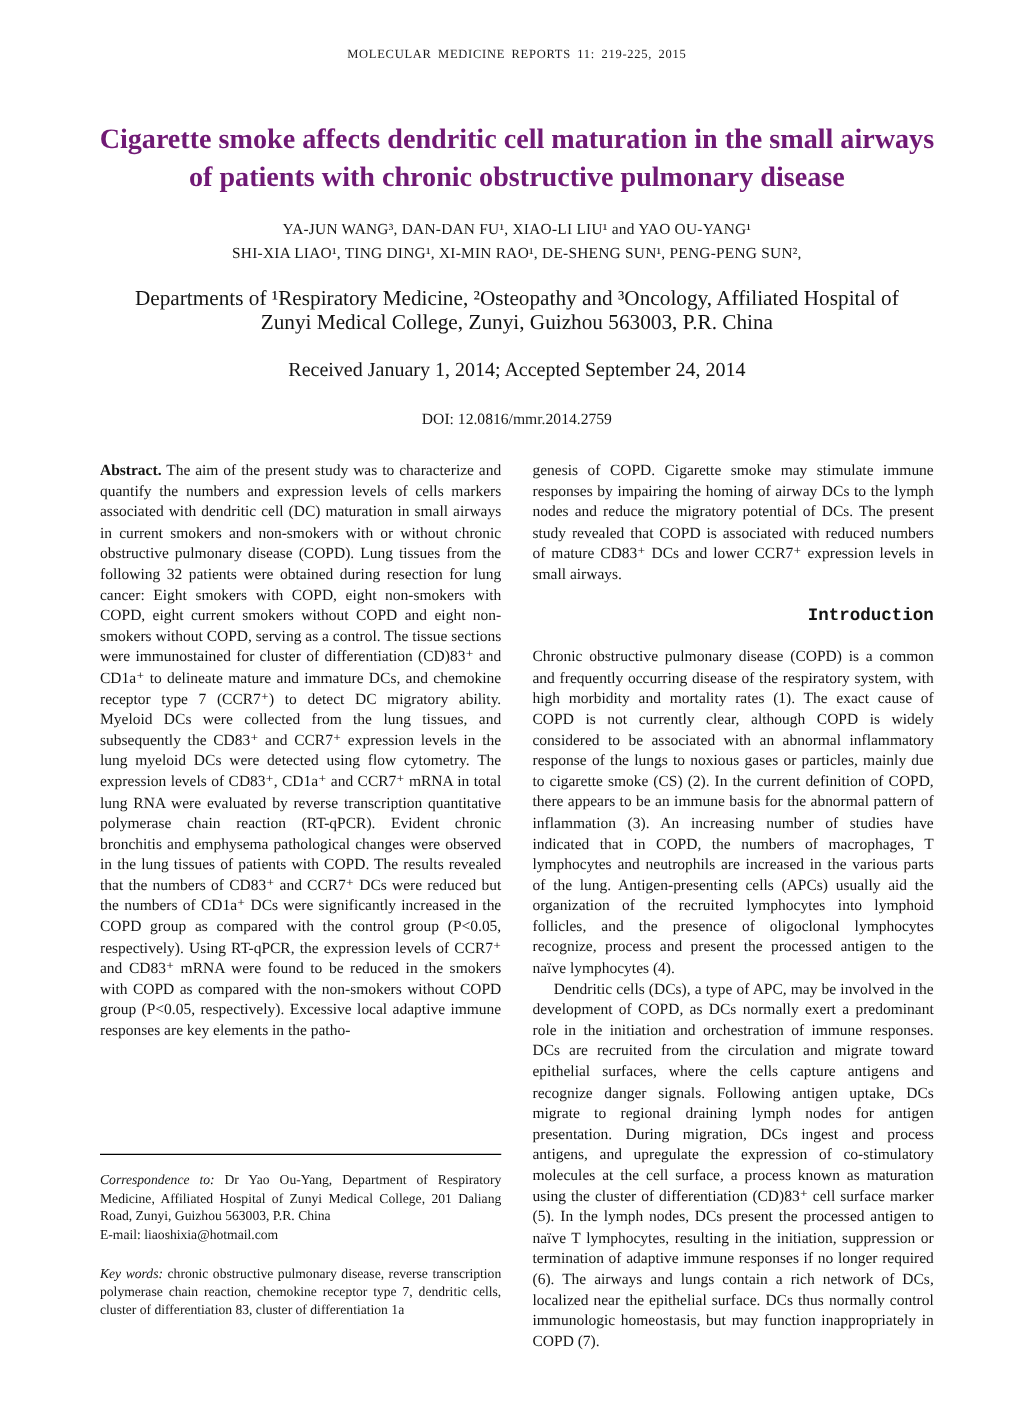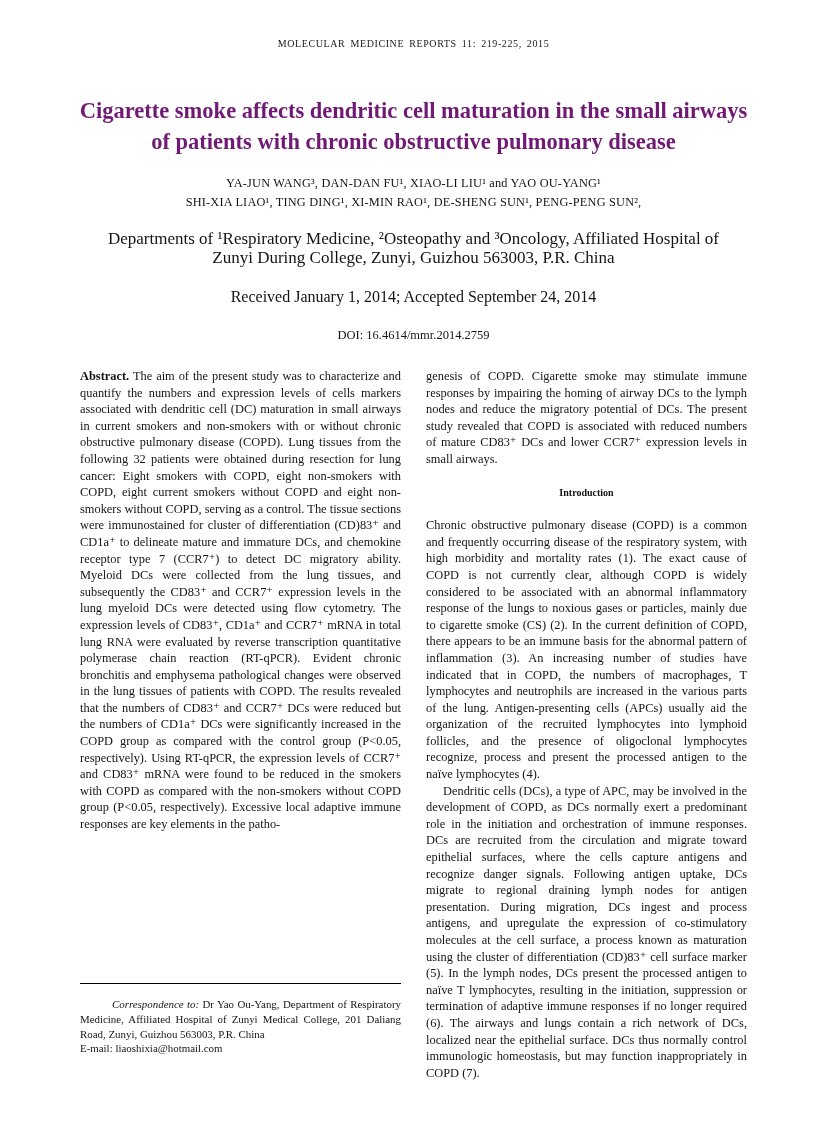--- a/index.html
+++ b/index.html
@@ -67,26 +67,27 @@
     text-align: justify;
   }
   .column.left {
     height: 688px;
     display: flex;
     flex-direction: column;
   }
   .body-par { margin: 0; }
   .body-par.indent { text-indent: 17px; }
   .bold { font-weight: bold; }
-  .italic { font-style: italic; margin-left: 32px; }
+  .italic { font-style: italic; }
   .section-heading {
-    font-size: 10px;
+    font-size: 14px;
     font-weight: bold;
     margin: 17px 0 16px 0;
-    text-align: center;
+    text-align: right;
+    font-family: Liberation Mono, monospace;
   }
   .spacer { flex: 1 1 auto; min-height: 18px; }
   .footnotes {
     font-size: 10.9px;
     line-height: 14.7px;
   }
   .footnote-rule {
     border: none;
     border-top: 1.5px solid #000000;
     width: 100%;
@@ -104,41 +105,42 @@
 
   <h1 class="paper-title">Cigarette smoke affects dendritic cell maturation in the small airways of patients with chronic obstructive pulmonary disease</h1>
 
   <div class="authors">
     <div>YA-JUN WANG³,  DAN-DAN FU¹,  XIAO-LI LIU¹  and  YAO OU-YANG¹</div>
     <div>SHI-XIA LIAO¹,  TING DING¹,  XI-MIN RAO¹,  DE-SHENG SUN¹,  PENG-PENG SUN²,</div>
   </div>
 
   <div class="affiliations">
     <div>Departments of ¹Respiratory Medicine, ²Osteopathy and ³Oncology, Affiliated Hospital of</div>
-    <div>Zunyi During College, Zunyi, Guizhou 563003, P.R. China</div>
+    <div>Zunyi Medical College, Zunyi, Guizhou 563003, P.R. China</div>
   </div>
 
   <div class="received">Received January 1, 2014;  Accepted September 24, 2014</div>
 
-  <div class="doi">DOI: 16.4614/mmr.2014.2759</div>
+  <div class="doi">DOI: 12.0816/mmr.2014.2759</div>
 
   <div class="columns">
 
     <div class="column left">
       <p class="body-par"><span class="bold">Abstract.</span><span> The aim of the present study was to characterize and quantify the numbers and expression levels of cells markers associated with dendritic cell (DC) maturation in small airways in current smokers and non-smokers with or without chronic obstructive pulmonary disease (COPD). Lung tissues from the following 32 patients were obtained during resection for lung cancer: Eight smokers with COPD, eight non-smokers with COPD, eight current smokers without COPD and eight non-smokers without COPD, serving as a control. The tissue sections were immunostained for cluster of differentiation (CD)83⁺ and CD1a⁺ to delineate mature and immature DCs, and chemokine receptor type 7 (CCR7⁺) to detect DC migratory ability. Myeloid DCs were collected from the lung tissues, and subsequently the CD83⁺ and CCR7⁺ expression levels in the lung myeloid DCs were detected using flow cytometry. The expression levels of CD83⁺, CD1a⁺ and CCR7⁺ mRNA in total lung RNA were evaluated by reverse transcription quantitative polymerase chain reaction (RT-qPCR). Evident chronic bronchitis and emphysema pathological changes were observed in the lung tissues of patients with COPD. The results revealed that the numbers of CD83⁺ and CCR7⁺ DCs were reduced but the numbers of CD1a⁺ DCs were significantly increased in the COPD group as compared with the control group (P&lt;0.05, respectively). Using RT-qPCR, the expression levels of CCR7⁺ and CD83⁺ mRNA were found to be reduced in the smokers with COPD as compared with the non-smokers without COPD group (P&lt;0.05, respectively). Excessive local adaptive immune responses are key elements in the patho-</span></p>
 
       <div class="spacer"></div>
 
       <div class="footnotes">
         <div class="footnote-rule"></div>
 
         <p class="footnote-par"><span class="italic">Correspondence to:</span><span> Dr Yao Ou-Yang, Department of Respiratory Medicine, Affiliated Hospital of Zunyi Medical College, 201 Daliang Road, Zunyi, Guizhou 563003, P.R. China</span></p>
 
         <p class="footnote-par">E-mail: liaoshixia@hotmail.com</p>
 
+        <p class="footnote-par keywords"><span class="italic">Key words:</span><span> chronic obstructive pulmonary disease, reverse transcription polymerase chain reaction, chemokine receptor type 7, dendritic cells, cluster of differentiation 83, cluster of differentiation 1a</span></p>
       </div>
     </div>
 
     <div class="column right">
       <p class="body-par">genesis of COPD. Cigarette smoke may stimulate immune responses by impairing the homing of airway DCs to the lymph nodes and reduce the migratory potential of DCs. The present study revealed that COPD is associated with reduced numbers of mature CD83⁺ DCs and lower CCR7⁺ expression levels in small airways.</p>
 
       <h2 class="section-heading">Introduction</h2>
 
       <p class="body-par">Chronic obstructive pulmonary disease (COPD) is a common and frequently occurring disease of the respiratory system, with high morbidity and mortality rates (1). The exact cause of COPD is not currently clear, although COPD is widely considered to be associated with an abnormal inflammatory response of the lungs to noxious gases or particles, mainly due to cigarette smoke (CS) (2). In the current definition of COPD, there appears to be an immune basis for the abnormal pattern of inflammation (3). An increasing number of studies have indicated that in COPD, the numbers of macrophages, T lymphocytes and neutrophils are increased in the various parts of the lung. Antigen-presenting cells (APCs) usually aid the organization of the recruited lymphocytes into lymphoid follicles, and the presence of oligoclonal lymphocytes recognize, process and present the processed antigen to the naïve lymphocytes (4).</p>
 

